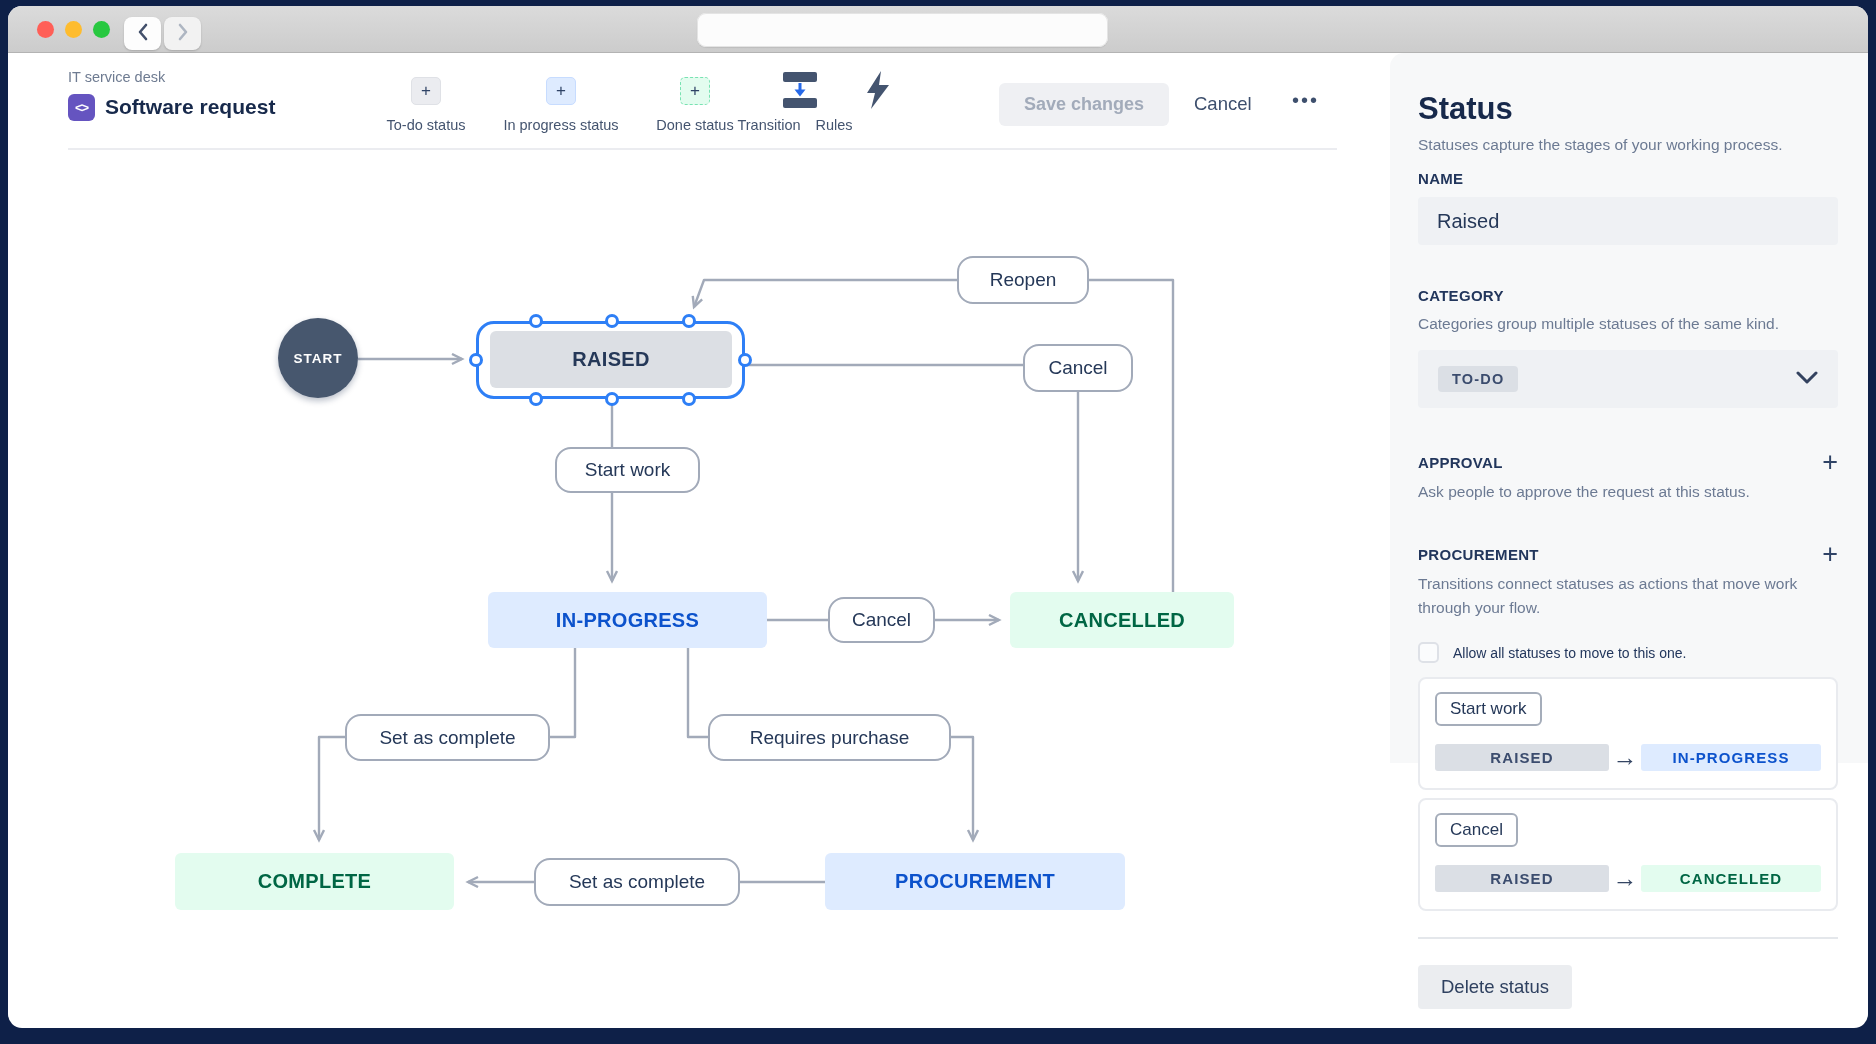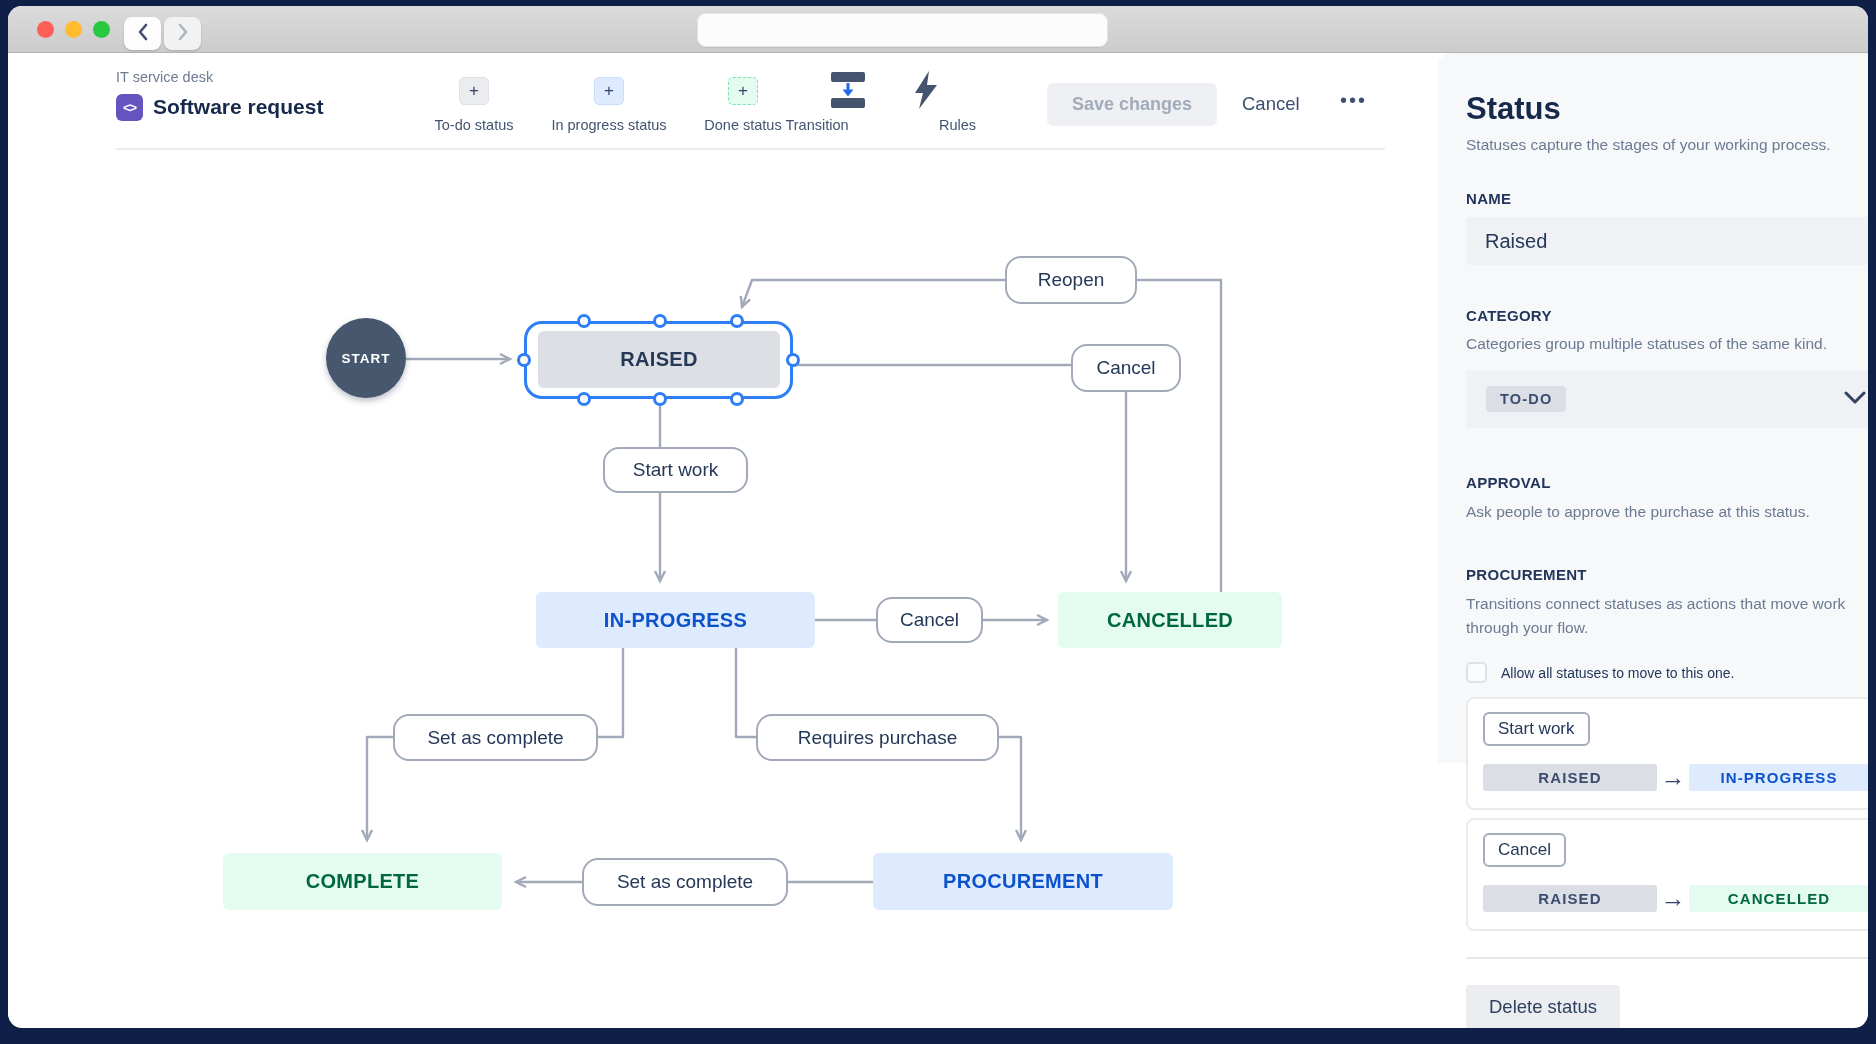--- a/index.html
+++ b/index.html
@@ -15,21 +15,21 @@
               background:linear-gradient(#DBDBDB,#CCCCCC); border-bottom:1px solid #B3B3B3; }
   .traffic { position:absolute; left:29px; top:15px; display:flex; gap:11px; }
   .light { width:17px; height:17px; border-radius:50%; }
   .light.red { background:#FF5F57; } .light.yellow { background:#FEBC2E; } .light.green { background:#28C840; }
   .navbtn { position:absolute; top:11px; width:37px; height:33px; border-radius:8px; background:#FDFDFD;
             box-shadow:0 1px 2px rgba(0,0,0,.18); display:flex; align-items:center; justify-content:center; }
   .navbtn.fwd { background:#F2F2F2; }
   .urlpill { position:absolute; left:689px; top:7px; width:411px; height:34px; background:#FCFCFC;
              border-radius:9px; box-shadow:inset 0 0 0 1px #E4E4E4, 0 1px 1px rgba(0,0,0,.08); }
 
-  .app { display:flex; height:710px;padding-left:48px; }
+  .app { display:flex; height:710px; }
 
   
   .canvas { position:relative; width:1382px; background:#fff; flex:none; }
 
   .breadcrumb { position:absolute; left:60px; top:16px; font-size:14.5px; color:#6E7B91; }
   .title-icon { position:absolute; left:60px; top:41px; width:27px; height:27px; border-radius:6px;
                 background:#6554C0; color:#fff; font-weight:bold; font-size:13px;
                 display:flex; align-items:center; justify-content:center; letter-spacing:-1px; }
   .page-title { position:absolute; left:97px; top:42px; font-size:21px; font-weight:bold; color:#17294B; }
 
@@ -69,21 +69,21 @@
                border:3px solid #2E7FF6; border-radius:18px; }
   .handle { position:absolute; width:14px; height:14px; border-radius:50%;
             background:#fff; border:3px solid #2E7FF6; }
 
   
   .sidebar { width:478px; background:#F7F8F9; border-top-left-radius:14px;
              padding:32px 30px 0 28px; flex:none; }
   .sb-title { margin:6px 0 0; font-size:31px; font-weight:bold; color:#17294B; }
   .sb-sub { margin-top:9px; font-size:15.5px; color:#6C7A93; }
   .sb-label { font-size:15px; font-weight:bold; color:#22365C; letter-spacing:.3px; }
-  .sb-name { margin-top:36px; }
+  .sb-name { margin-top:16px; }
   .sb-input { margin-top:10px; width:100%; height:48px; background:#EFF1F4; border:none; border-radius:4px;
               font-family:"Liberation Sans", sans-serif; font-size:20px; color:#253858; padding:0 19px; }
   .sb-cat { margin-top:42px; }
   .sb-desc { margin-top:8px; font-size:15.5px; color:#6C7A93; line-height:1.55; }
   .sb-select { margin-top:14px; height:58px; background:#EFF1F4; border-radius:4px;
                display:flex; align-items:center; justify-content:space-between; padding:0 20px; }
   .cat-chip { background:#DBDFE5; border-radius:4px; padding:5px 14px;
               font-size:14.5px; font-weight:bold; letter-spacing:1.2px; color:#3B4C6E; }
   .sb-sect { margin-top:44px; }
   .sb-head { display:flex; align-items:center; justify-content:space-between;gap:21px; }
@@ -166,21 +166,21 @@
         </div>
         <div class="toollabel" style="left:711px; width:100px;">Transition</div>
 
         <div class="toolicon" style="left:851px;">
           <span>
             <svg width="32" height="40" viewBox="0 0 32 40">
               <polygon points="19,1 5,23 13,23 9,39 27,15 17,15" fill="#44546F"></polygon>
             </svg>
           </span>
         </div>
-        <div class="toollabel" style="left:860px; width:60px;text-align:right;">Rules</div>
+        <div class="toollabel" style="left:796px; width:60px;">Rules</div>
 
         <button class="savebtn">Save changes</button>
         <div class="cancelbtn">Cancel</div>
         <div class="dotsbtn">•••</div>
         <div class="topdivider"></div>
 
         <svg class="diagram-svg" width="1382" height="975" viewBox="0 0 1382 975">
           <defs>
             <marker id="arrow" markerUnits="userSpaceOnUse" markerWidth="18" markerHeight="18" refX="12" refY="6" orient="auto">
               <path d="M2,1 L12,6 L2,11" fill="none" stroke="#A2AAB9" stroke-width="2.4"></path>
@@ -245,21 +245,21 @@
                 </svg>
             </span>
           </div>
         </div>
 
         <div class="sb-sect">
           <div class="sb-head">
             <span class="sb-label">APPROVAL</span>
             <span class="plusbtn">+</span>
           </div>
-          <div class="sb-desc">Ask people to approve the purchase at this status.</div>
+          <div class="sb-desc">Ask people to approve the request at this status.</div>
         </div>
 
         <div class="sb-sect" style="margin-top:40px;">
           <div class="sb-head">
             <span class="sb-label">PROCUREMENT</span>
             <span class="plusbtn">+</span>
           </div>
           <div class="sb-desc">Transitions connect statuses as actions that move work through your flow.</div>
 
           <div class="chk-row">

